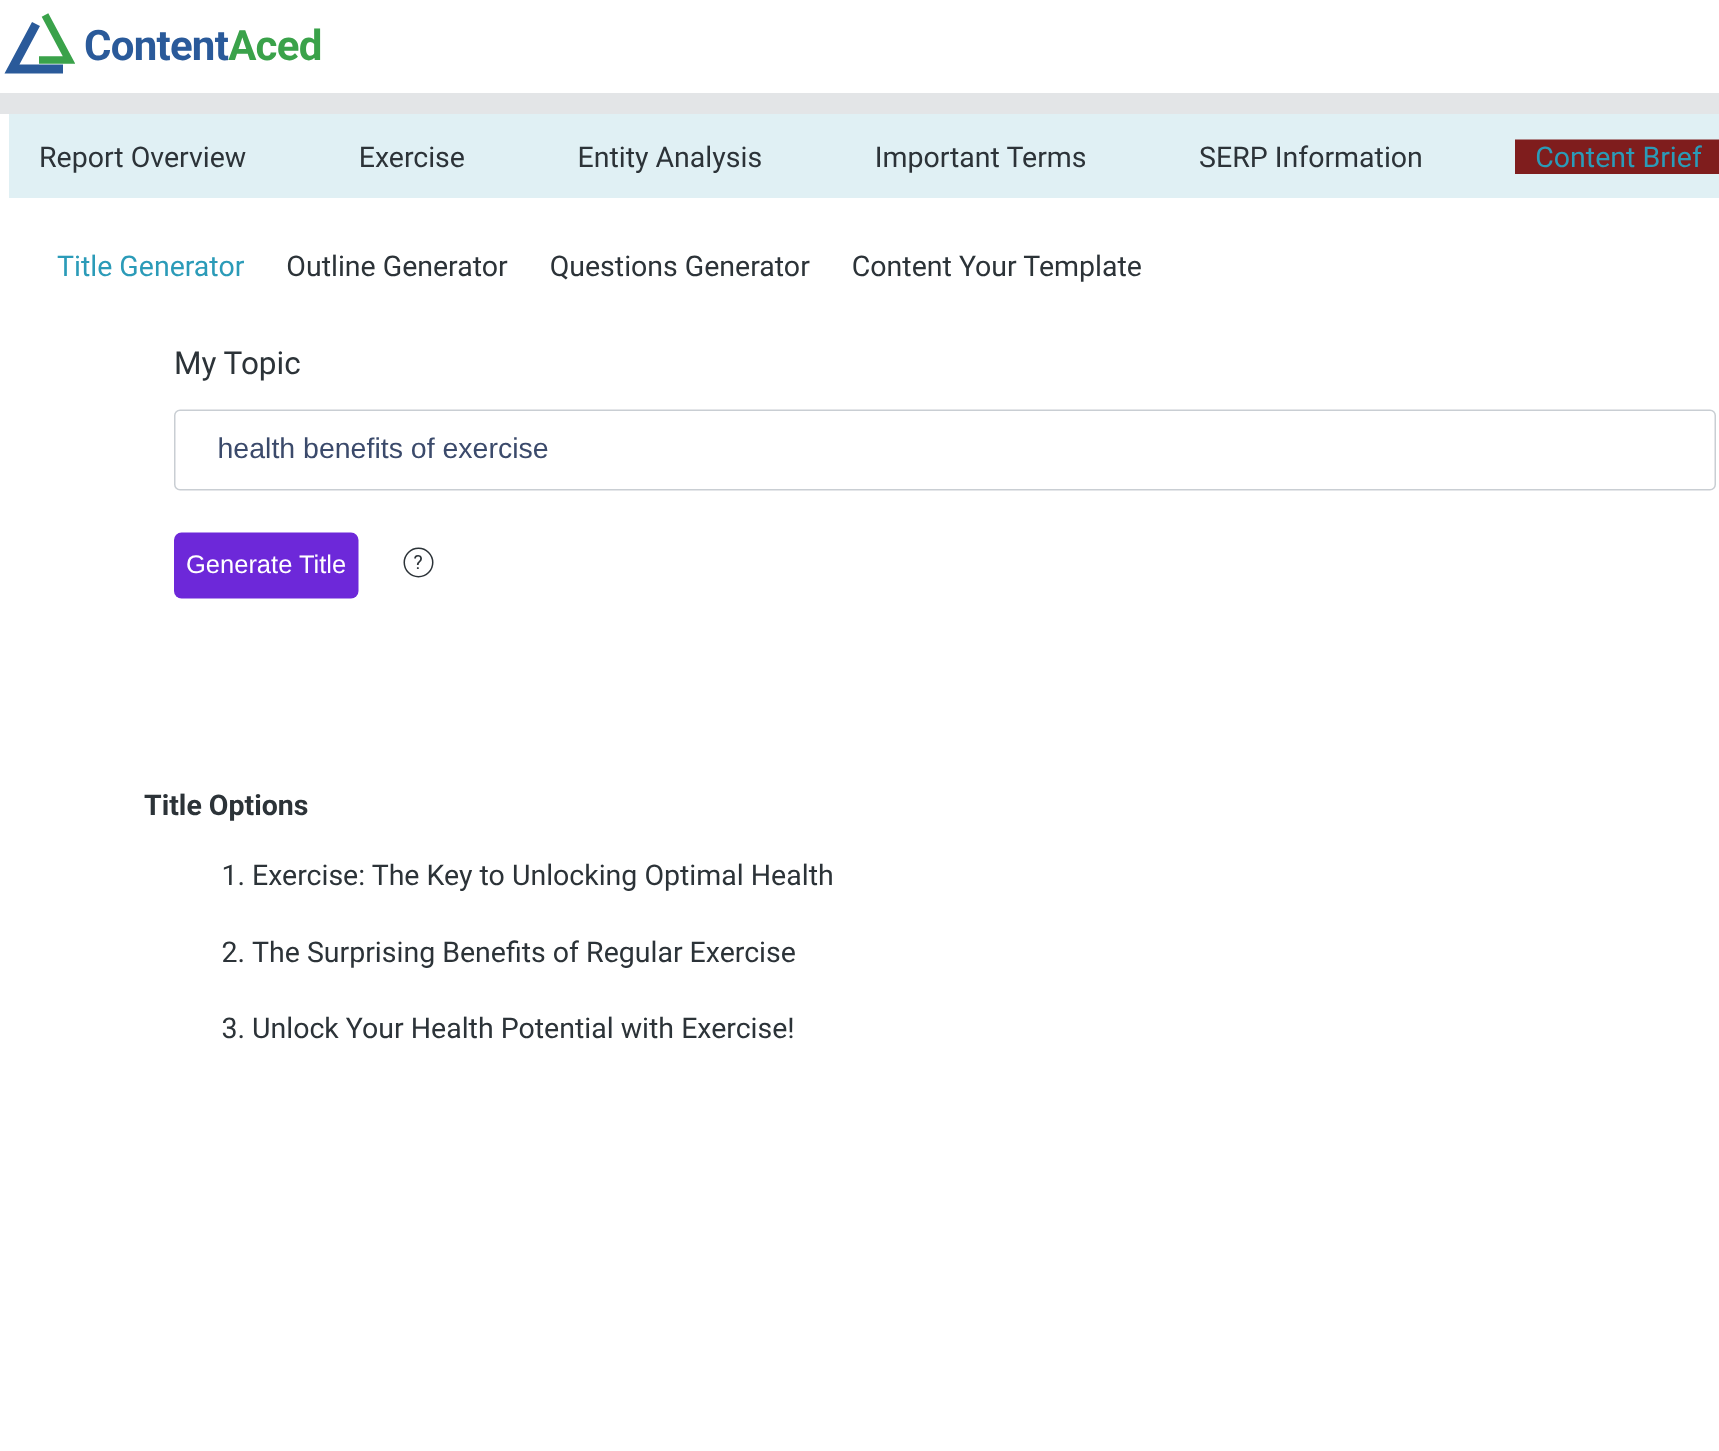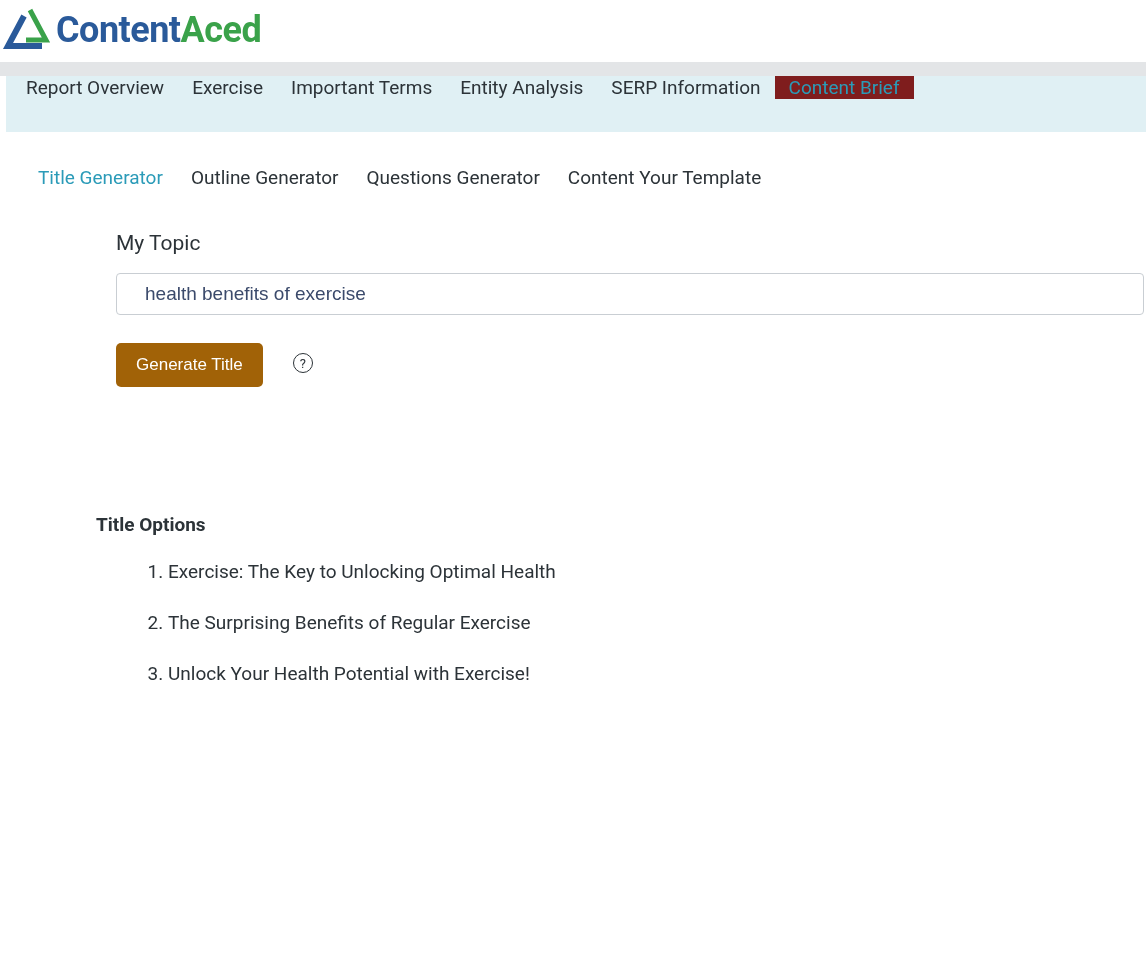--- a/index.html
+++ b/index.html
@@ -12,39 +12,40 @@
   .header {
     padding: 6px 0 8px 0;
   }
   .logo {
     display: flex;
     align-items: center;
     gap: 6px;
     padding-left: 2px;
   }
   .logo-text {
-    font-size: 36px;
+    font-size: 28px;
     font-weight: 700;
     letter-spacing: -0.5px;
   }
   .logo-text .c1 { color: #2a5a9a; }
   .logo-text .c2 { color: #3aa24a; }
   .gray-bar {
     height: 14px;
     background: #e3e5e7;
     width: 100%;
   }
   .main-tabs {
     background: #e0f0f4;
     display: flex;
-    align-items: flex-start;
+    align-items: center;
     padding-left: 6px;
     height: 56px;
     margin-top: 0;
     border-left: 6px solid #fff;
+    gap: 47px;
   }
   .main-tab {
     padding: 0 14px;
     display: flex;
     align-items: center;
     font-size: 19px;
     color: #2c3338;
     cursor: pointer;
     white-space: nowrap;
   }
@@ -66,40 +67,40 @@
     margin-left: 44px;
   }
   .topic-label {
     font-size: 21px;
     color: #2c3338;
     margin-bottom: 18px;
   }
   .topic-input {
     width: 1072px;
     max-width: calc(100% - 2px);
-    height: 42px;
+    height: 54px;
     border: 1px solid #c9ced3;
     border-radius: 4px;
     padding: 0 28px;
     font-size: 19px;
     color: #3b4a6b;
     outline: none;
   }
   .action-row {
     display: flex;
     align-items: center;
     gap: 30px;
     margin-top: 28px;
   }
   .btn-generate {
-    background: #a16207;
+    background: #6d28d9;
     color: #fff;
     border: none;
     border-radius: 5px;
-    padding: 12px 20px;
+    padding: 12px 8px;
     font-size: 17px;
     cursor: pointer;
   }
   .help-icon {
     width: 20px;
     height: 20px;
     border: 1.5px solid #2c3338;
     border-radius: 50%;
     display: flex;
     align-items: center;
@@ -144,22 +145,22 @@
       <span class="c1">Content</span><span class="c2">Aced</span>
     </span>
   </div>
 </div>
 
 <div class="gray-bar"></div>
 
 <div class="main-tabs">
   <div class="main-tab">Report Overview</div>
   <div class="main-tab">Exercise</div>
+  <div class="main-tab">Entity Analysis</div>
   <div class="main-tab">Important Terms</div>
-  <div class="main-tab">Entity Analysis</div>
   <div class="main-tab">SERP Information</div>
   <div class="main-tab active">Content Brief</div>
 </div>
 
 <div class="sub-tabs">
   <div class="sub-tab active">Title Generator</div>
   <div class="sub-tab">Outline Generator</div>
   <div class="sub-tab">Questions Generator</div>
   <div class="sub-tab">Content Your Template</div>
 </div>

